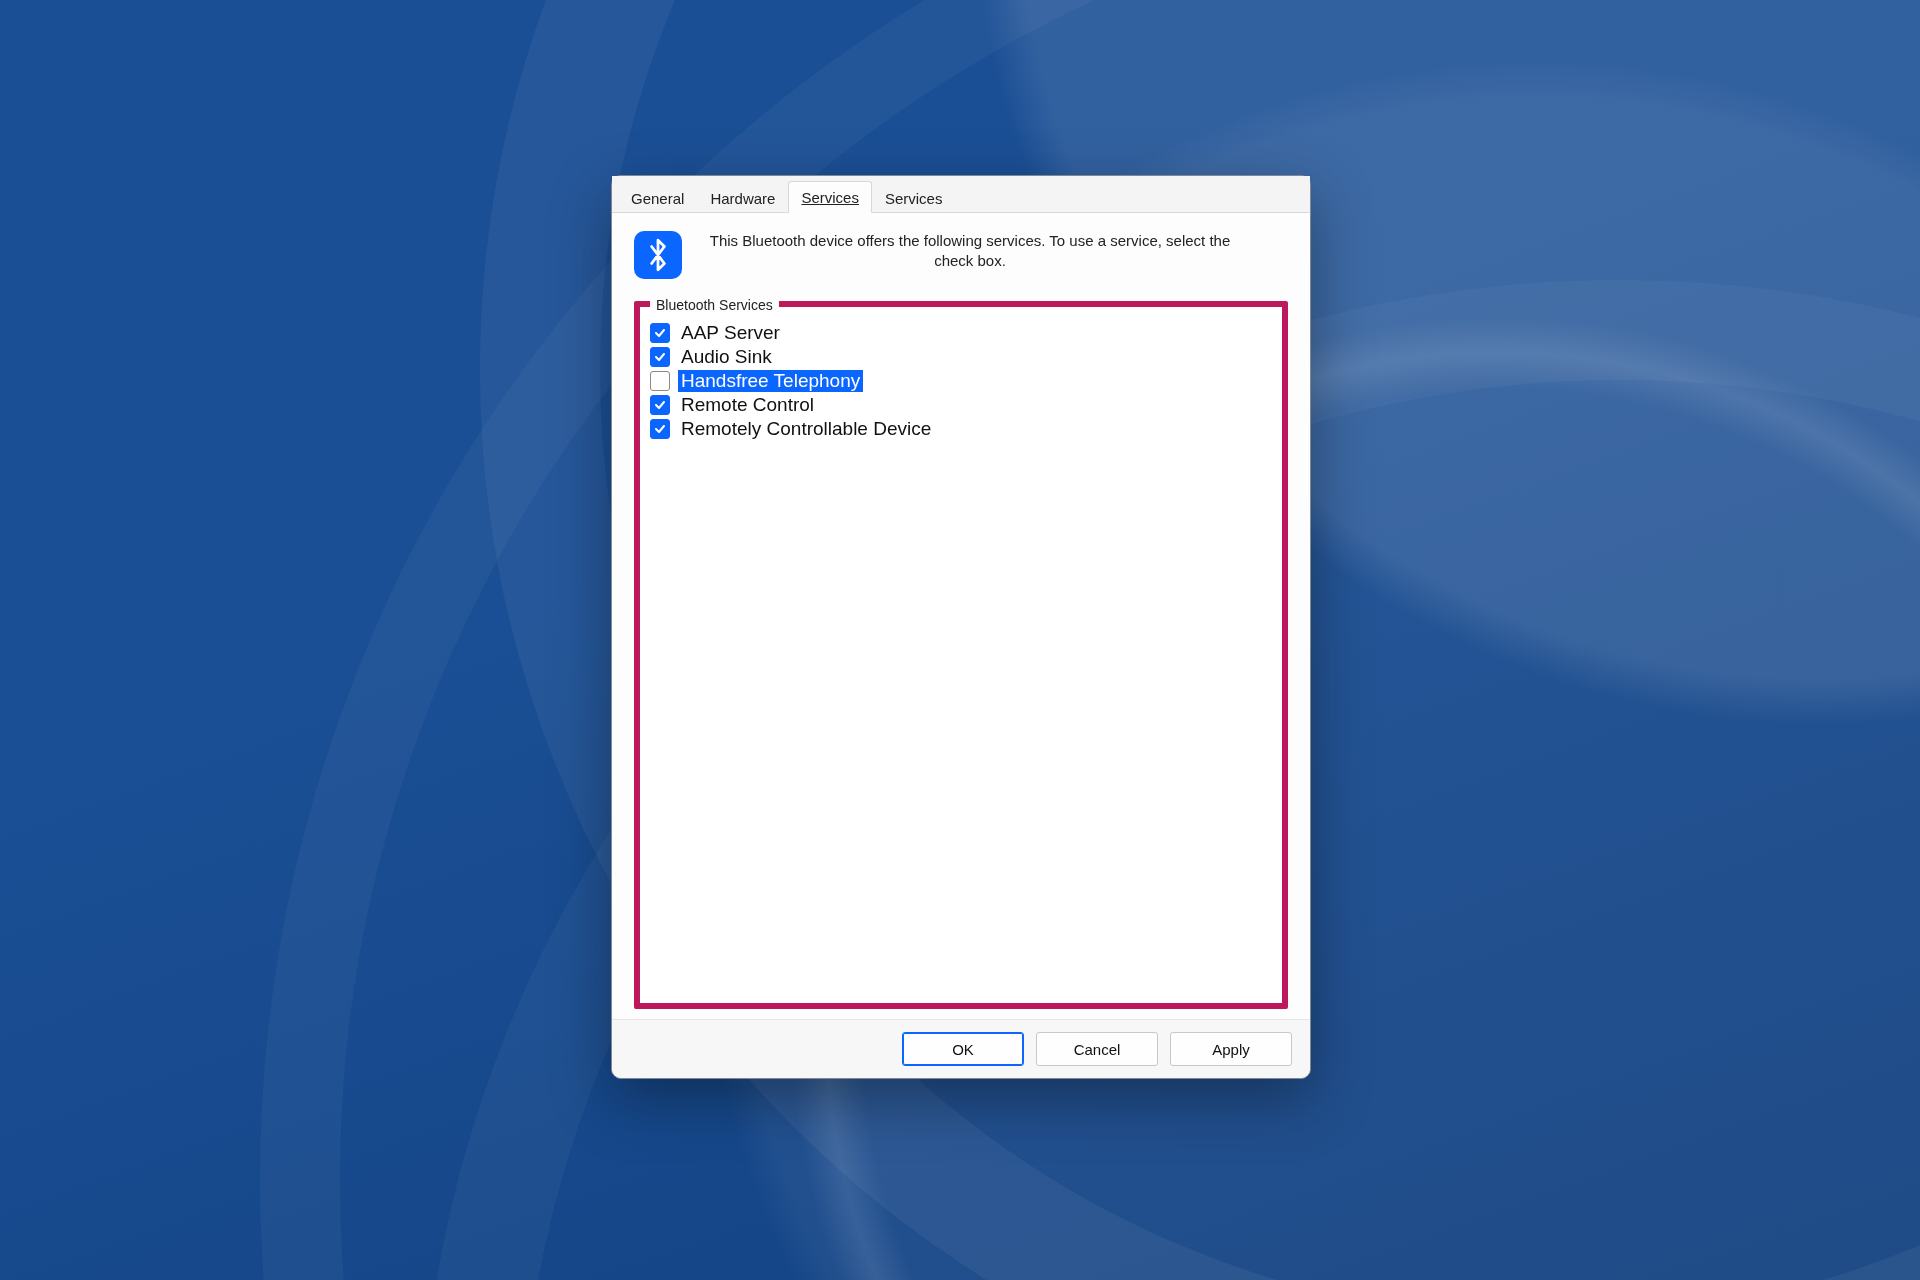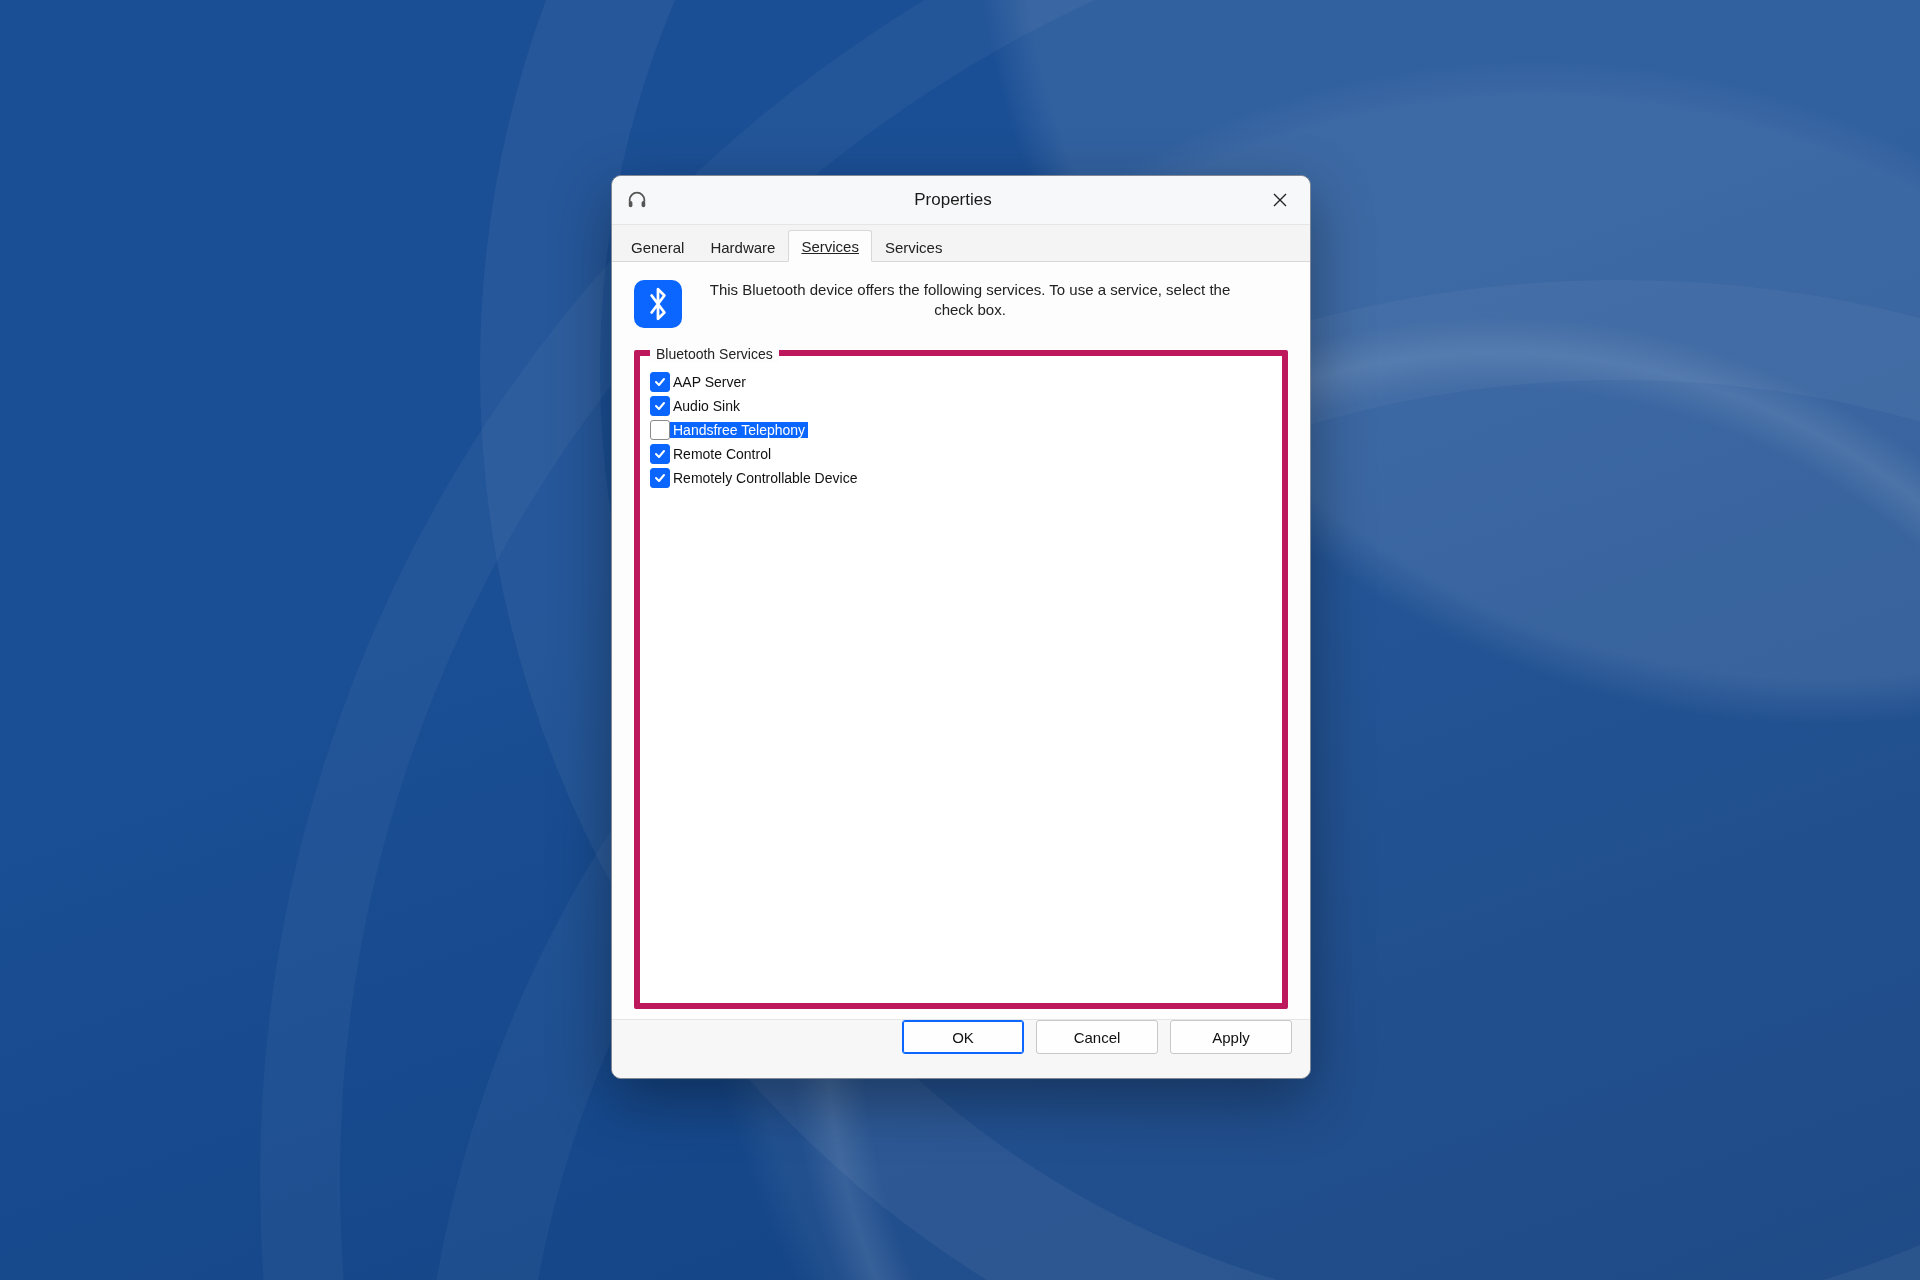--- a/index.html
+++ b/index.html
@@ -147,24 +147,24 @@
     background:#fdfdfd;
     padding:0 6px;
     font-size:14px;
     color:#222;
   }
 
   .svc-list{ padding-top:4px;}
   .svc-row{
     display:flex;
     align-items:center;
-    gap:0;
+    gap:8px;
     height:24px;
     padding-left:2px;
-    font-size:14px;
+    font-size:19px;
     color:#111;
   }
   .chk{
     width:18px;height:18px;flex:none;
     border:1px solid #8a8a8a;
     border-radius:3px;
     background:#fff;
     display:flex;align-items:center;justify-content:center;
   }
   .chk.checked{
@@ -180,20 +180,21 @@
     color:#fff;
   }
 
   
   .button-row{
     height:58px;
     border-top:1px solid #e6e6e6;
     background:#f7f7f7;
     display:flex;
     justify-content:flex-end;
+    align-items:center;
     gap:12px;
     padding: 0 18px;
     border-radius:0 0 10px 10px;
   }
   .btn{
     min-width:120px;
     height:32px;
     border:1px solid #c8c8c8;
     background:#fefefe;
     font-size:15px;
@@ -210,35 +211,20 @@
 </head>
 <body>
 
 <div class="desktop">
   <div class="arc arc1"></div>
   <div class="arc arc2"></div>
   <div class="arc arc3"></div>
 
   <div class="dialog">
 
-    <div class="titlebar">
-      <span class="hp-icon">
-        <svg width="22" height="22" viewBox="0 0 24 24" fill="none">
-          <path d="M4 14v-2a8 8 0 0 1 16 0v2" stroke="#555" stroke-width="2" fill="none"></path>
-          <rect x="3" y="13" width="4" height="7" rx="2" fill="#555"></rect>
-          <rect x="17" y="13" width="4" height="7" rx="2" fill="#555"></rect>
-        </svg>
-      </span>
-      <span class="title">Properties</span>
-      <span class="close">
-        <svg width="14" height="14" viewBox="0 0 14 14">
-          <path d="M1 1 L13 13 M13 1 L1 13" stroke="currentColor" stroke-width="1.4"></path>
-        </svg>
-      </span>
-    </div>
 
     <div class="tabbar">
       <div class="tab">General</div>
       <div class="tab">Hardware</div>
       <div class="tab active">Services</div>
       <div class="tab">Services</div>
     </div>
 
     <div class="content">
 

